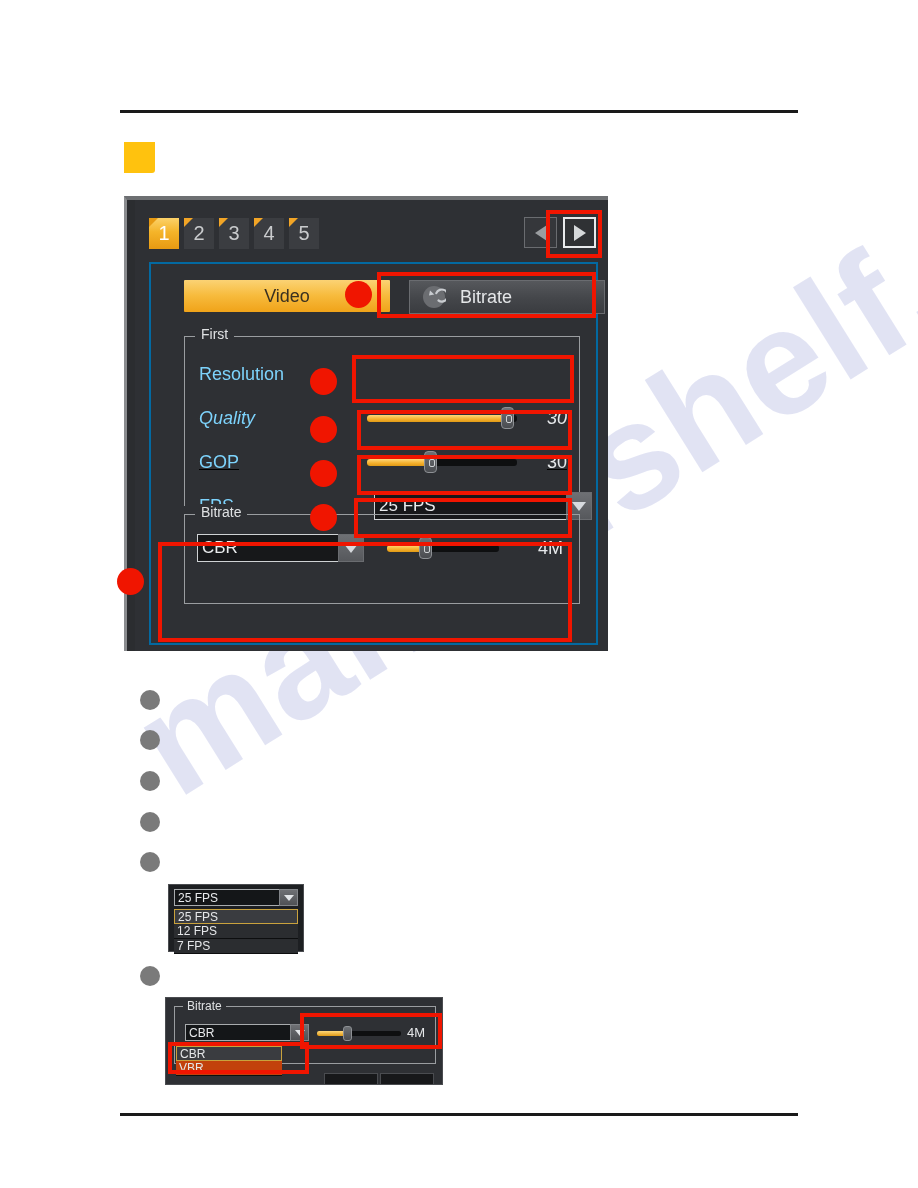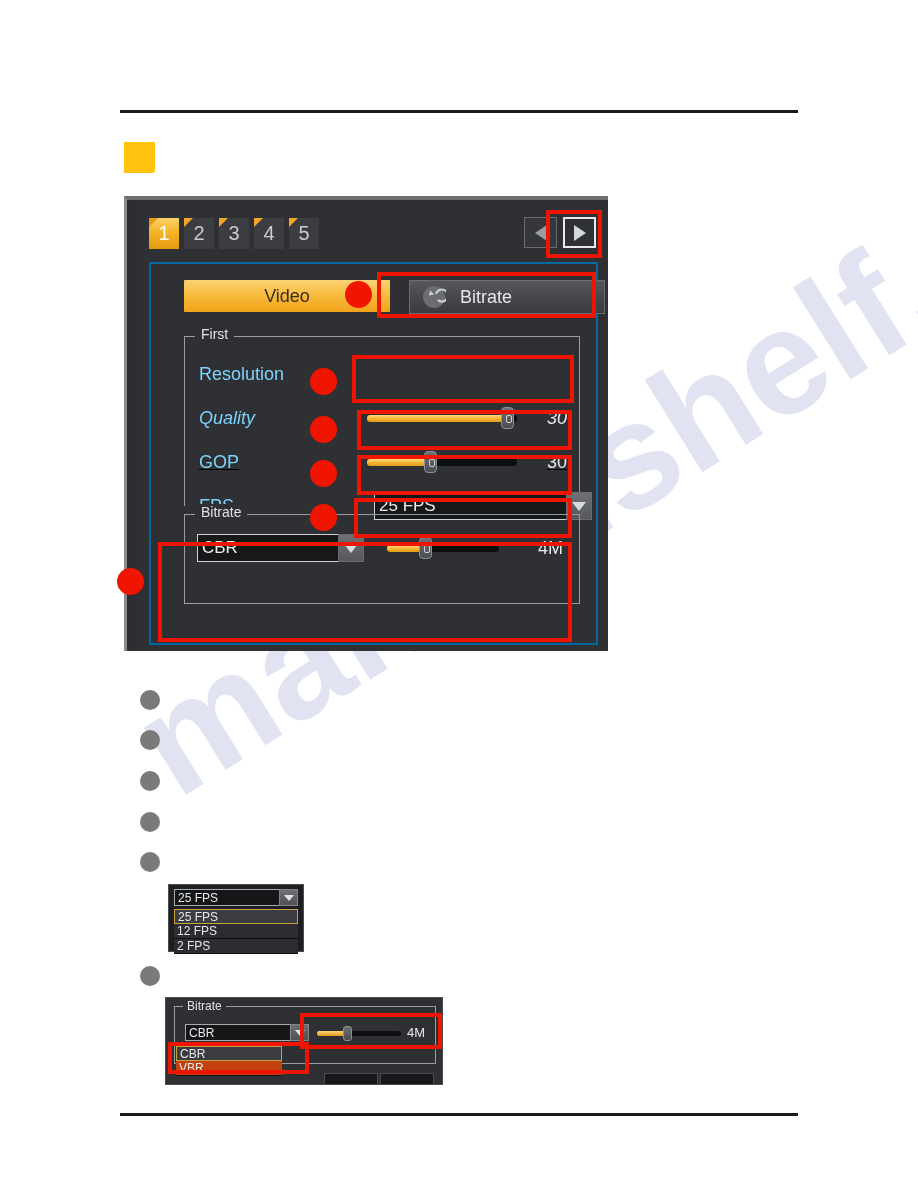--- a/index.html
+++ b/index.html
@@ -662,21 +662,21 @@
         <i></i>
       </span>
   </div>
   <div class="opt sel" style="top:24px;">
     <span>25 FPS</span>
   </div>
   <div class="opt" style="top:39px;">
     <span>12 FPS</span>
   </div>
   <div class="opt" style="top:54px;">
-    <span>2 FPS</span>
+    <span>7 FPS</span>
   </div>
 </div>
 
 <div class="bit-shot">
   <div class="bfield">
     <div class="blegend">Bitrate</div>
     <div class="bcombo">
       <span class="val">CBR</span>
       <span class="bcaret">
           <i></i>

